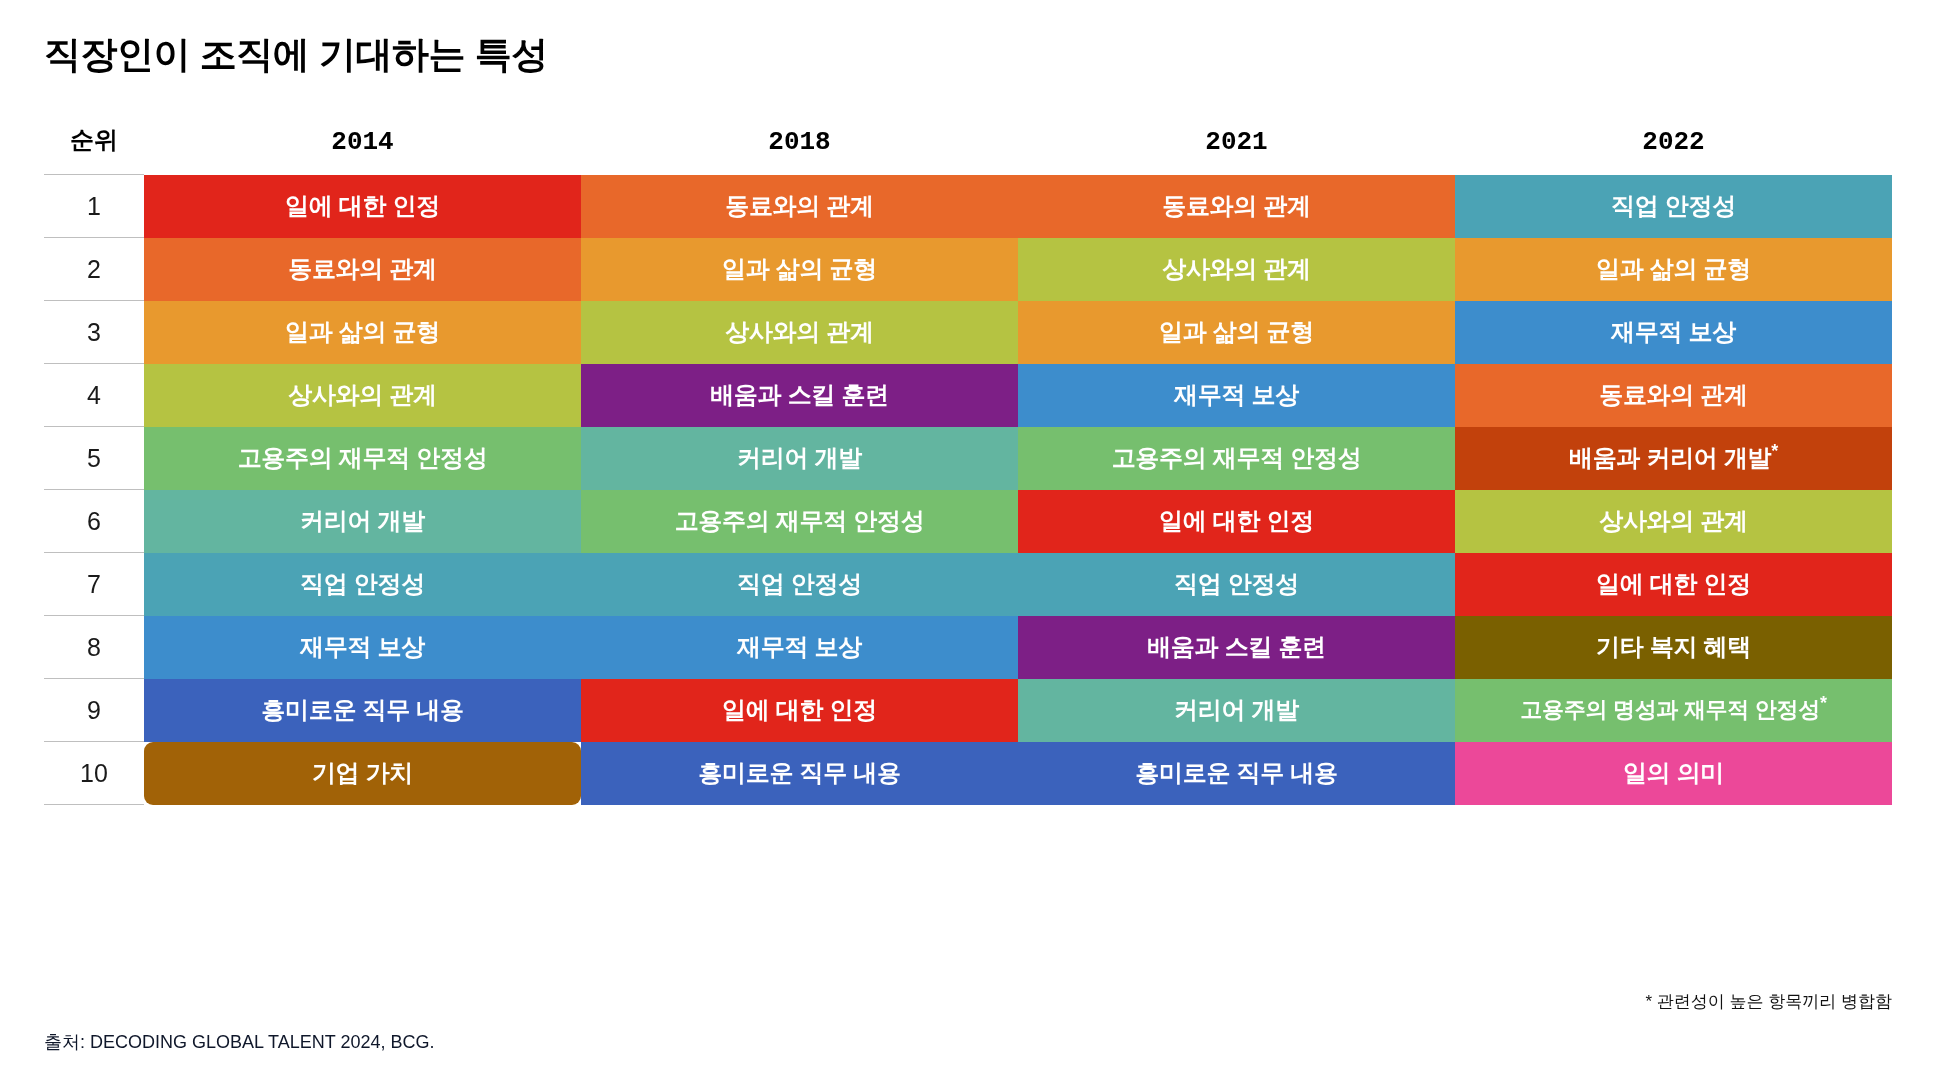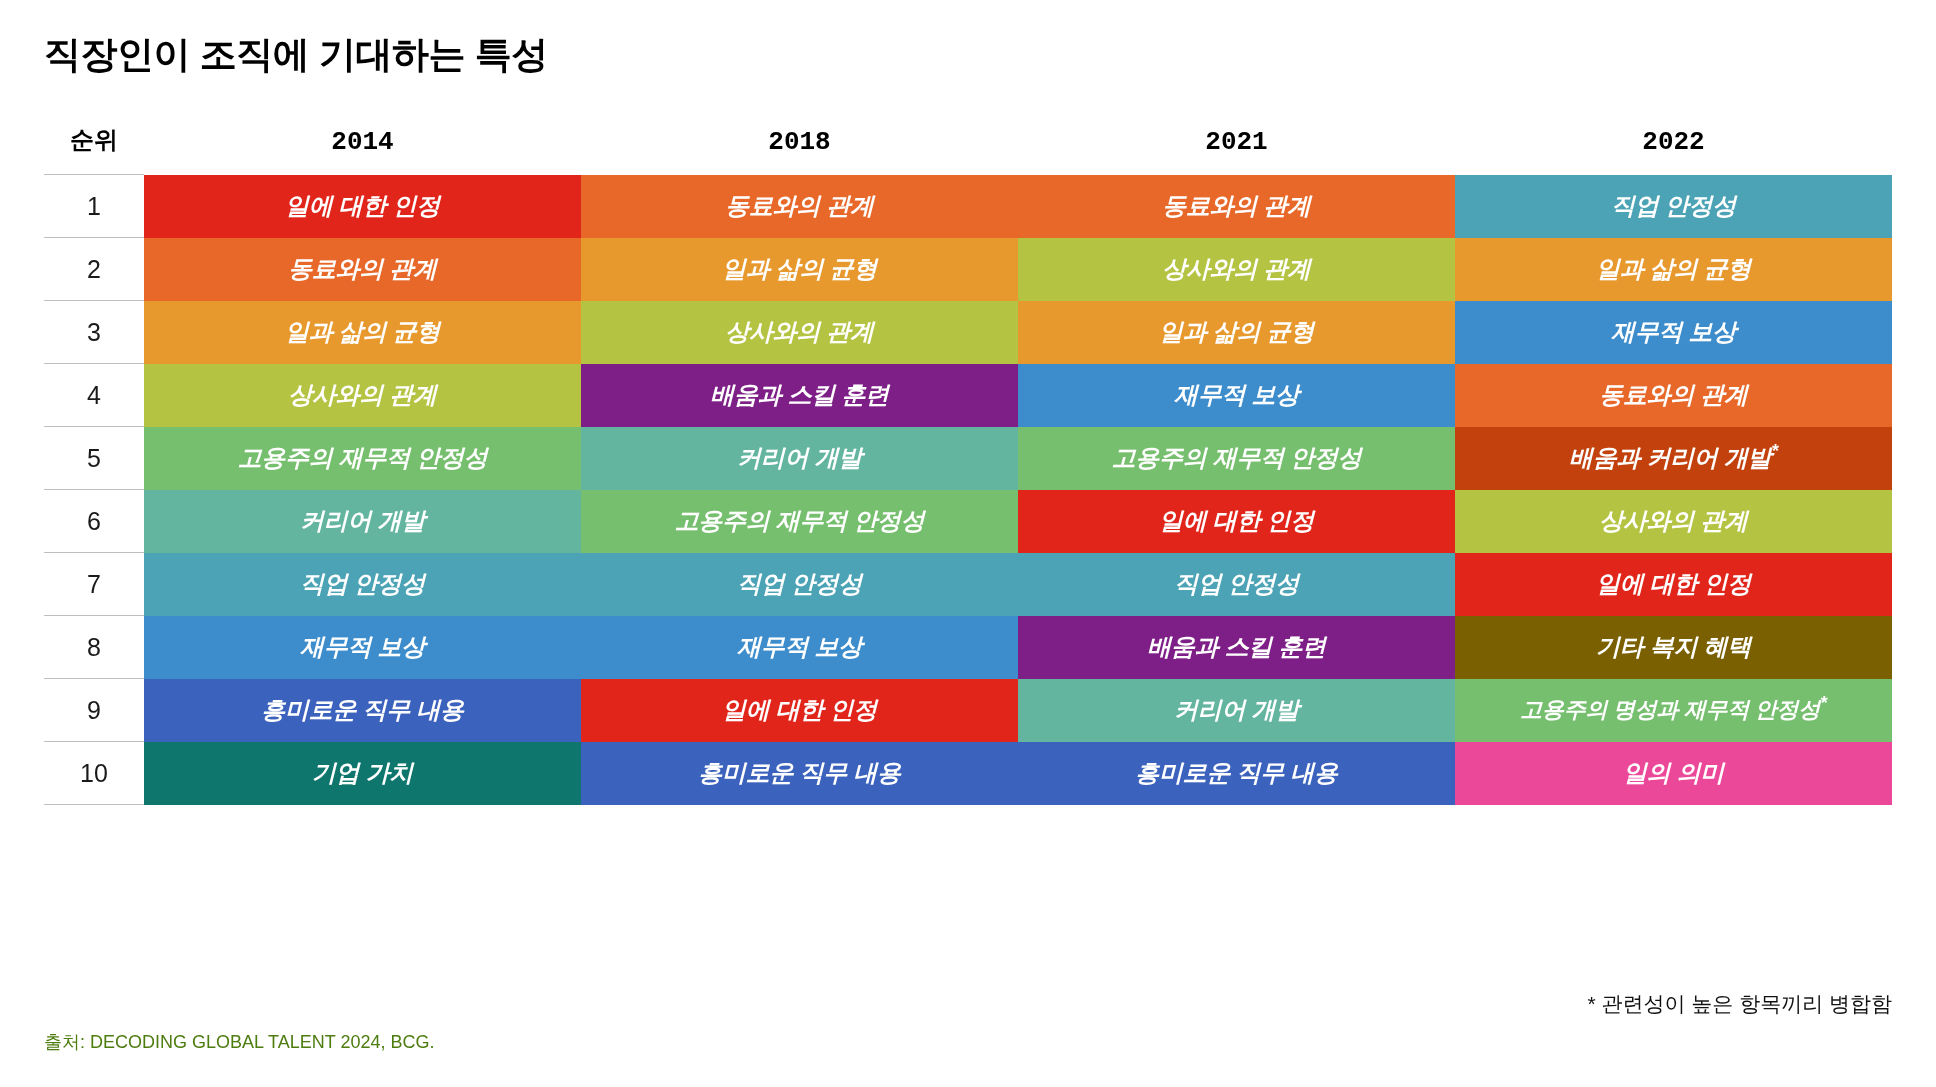--- a/index.html
+++ b/index.html
@@ -46,36 +46,35 @@
     font-size:25px;font-weight:400;
     border-top:1px solid #bfbfbf;
     border-bottom:1px solid #bfbfbf;
   }
   tbody tr:first-child td.rankcell{border-top:1px solid #bfbfbf;}
   td.cell{
     color:#ffffff;
     font-size:24px;font-weight:bold;
     letter-spacing:-0.3px;
     white-space:nowrap;
-    font-style:italic;
   }
   td.cell .sup{
     font-size:18px;vertical-align:super;line-height:0;font-weight:bold;
   }
   td.cell.small{font-size:22px;}
 
   
   .footnote{
     position:absolute;right:44px;top:990px;
-    font-size:21px;color:#111111;font-weight:400;
+    font-size:17px;color:#111111;font-weight:400;
     white-space:nowrap;text-align:left;
   }
   .source{
     position:absolute;left:44px;top:1030px;
-    font-size:18px;color:#4d7c0f;font-weight:400;
+    font-size:18px;color:#0f172a;font-weight:400;
     white-space:nowrap;
   }
 </style>
 </head>
 <body>
 
 <div class="page">
 
   <div class="title">직장인이 조직에 기대하는 특성</div>
 
@@ -155,21 +154,21 @@
         </tr>
         <tr>
           <td class="rankcell">9</td>
           <td class="cell" style="background: rgb(59, 98, 188);">흥미로운 직무 내용</td>
           <td class="cell" style="background: rgb(225, 37, 27);">일에 대한 인정</td>
           <td class="cell" style="background: rgb(99, 181, 160);">커리어 개발</td>
           <td class="cell small" style="background: rgb(118, 191, 110);">고용주의 명성과 재무적 안정성<span class="sup">*</span></td>
         </tr>
         <tr>
           <td class="rankcell">10</td>
-          <td class="cell" style="background: #0f766e;">기업 가치</td>
+          <td class="cell" style="background: #a16207; border-radius: 9px;">기업 가치</td>
           <td class="cell" style="background: rgb(59, 98, 188);">흥미로운 직무 내용</td>
           <td class="cell" style="background: rgb(59, 98, 188);">흥미로운 직무 내용</td>
           <td class="cell" style="background: #ec4899;">일의 의미</td>
         </tr>
       </tbody>
   </table>
 
   <div class="footnote">* 관련성이 높은 항목끼리 병합함</div>
   <div class="source">출처: DECODING GLOBAL TALENT 2024, BCG.</div>
 

